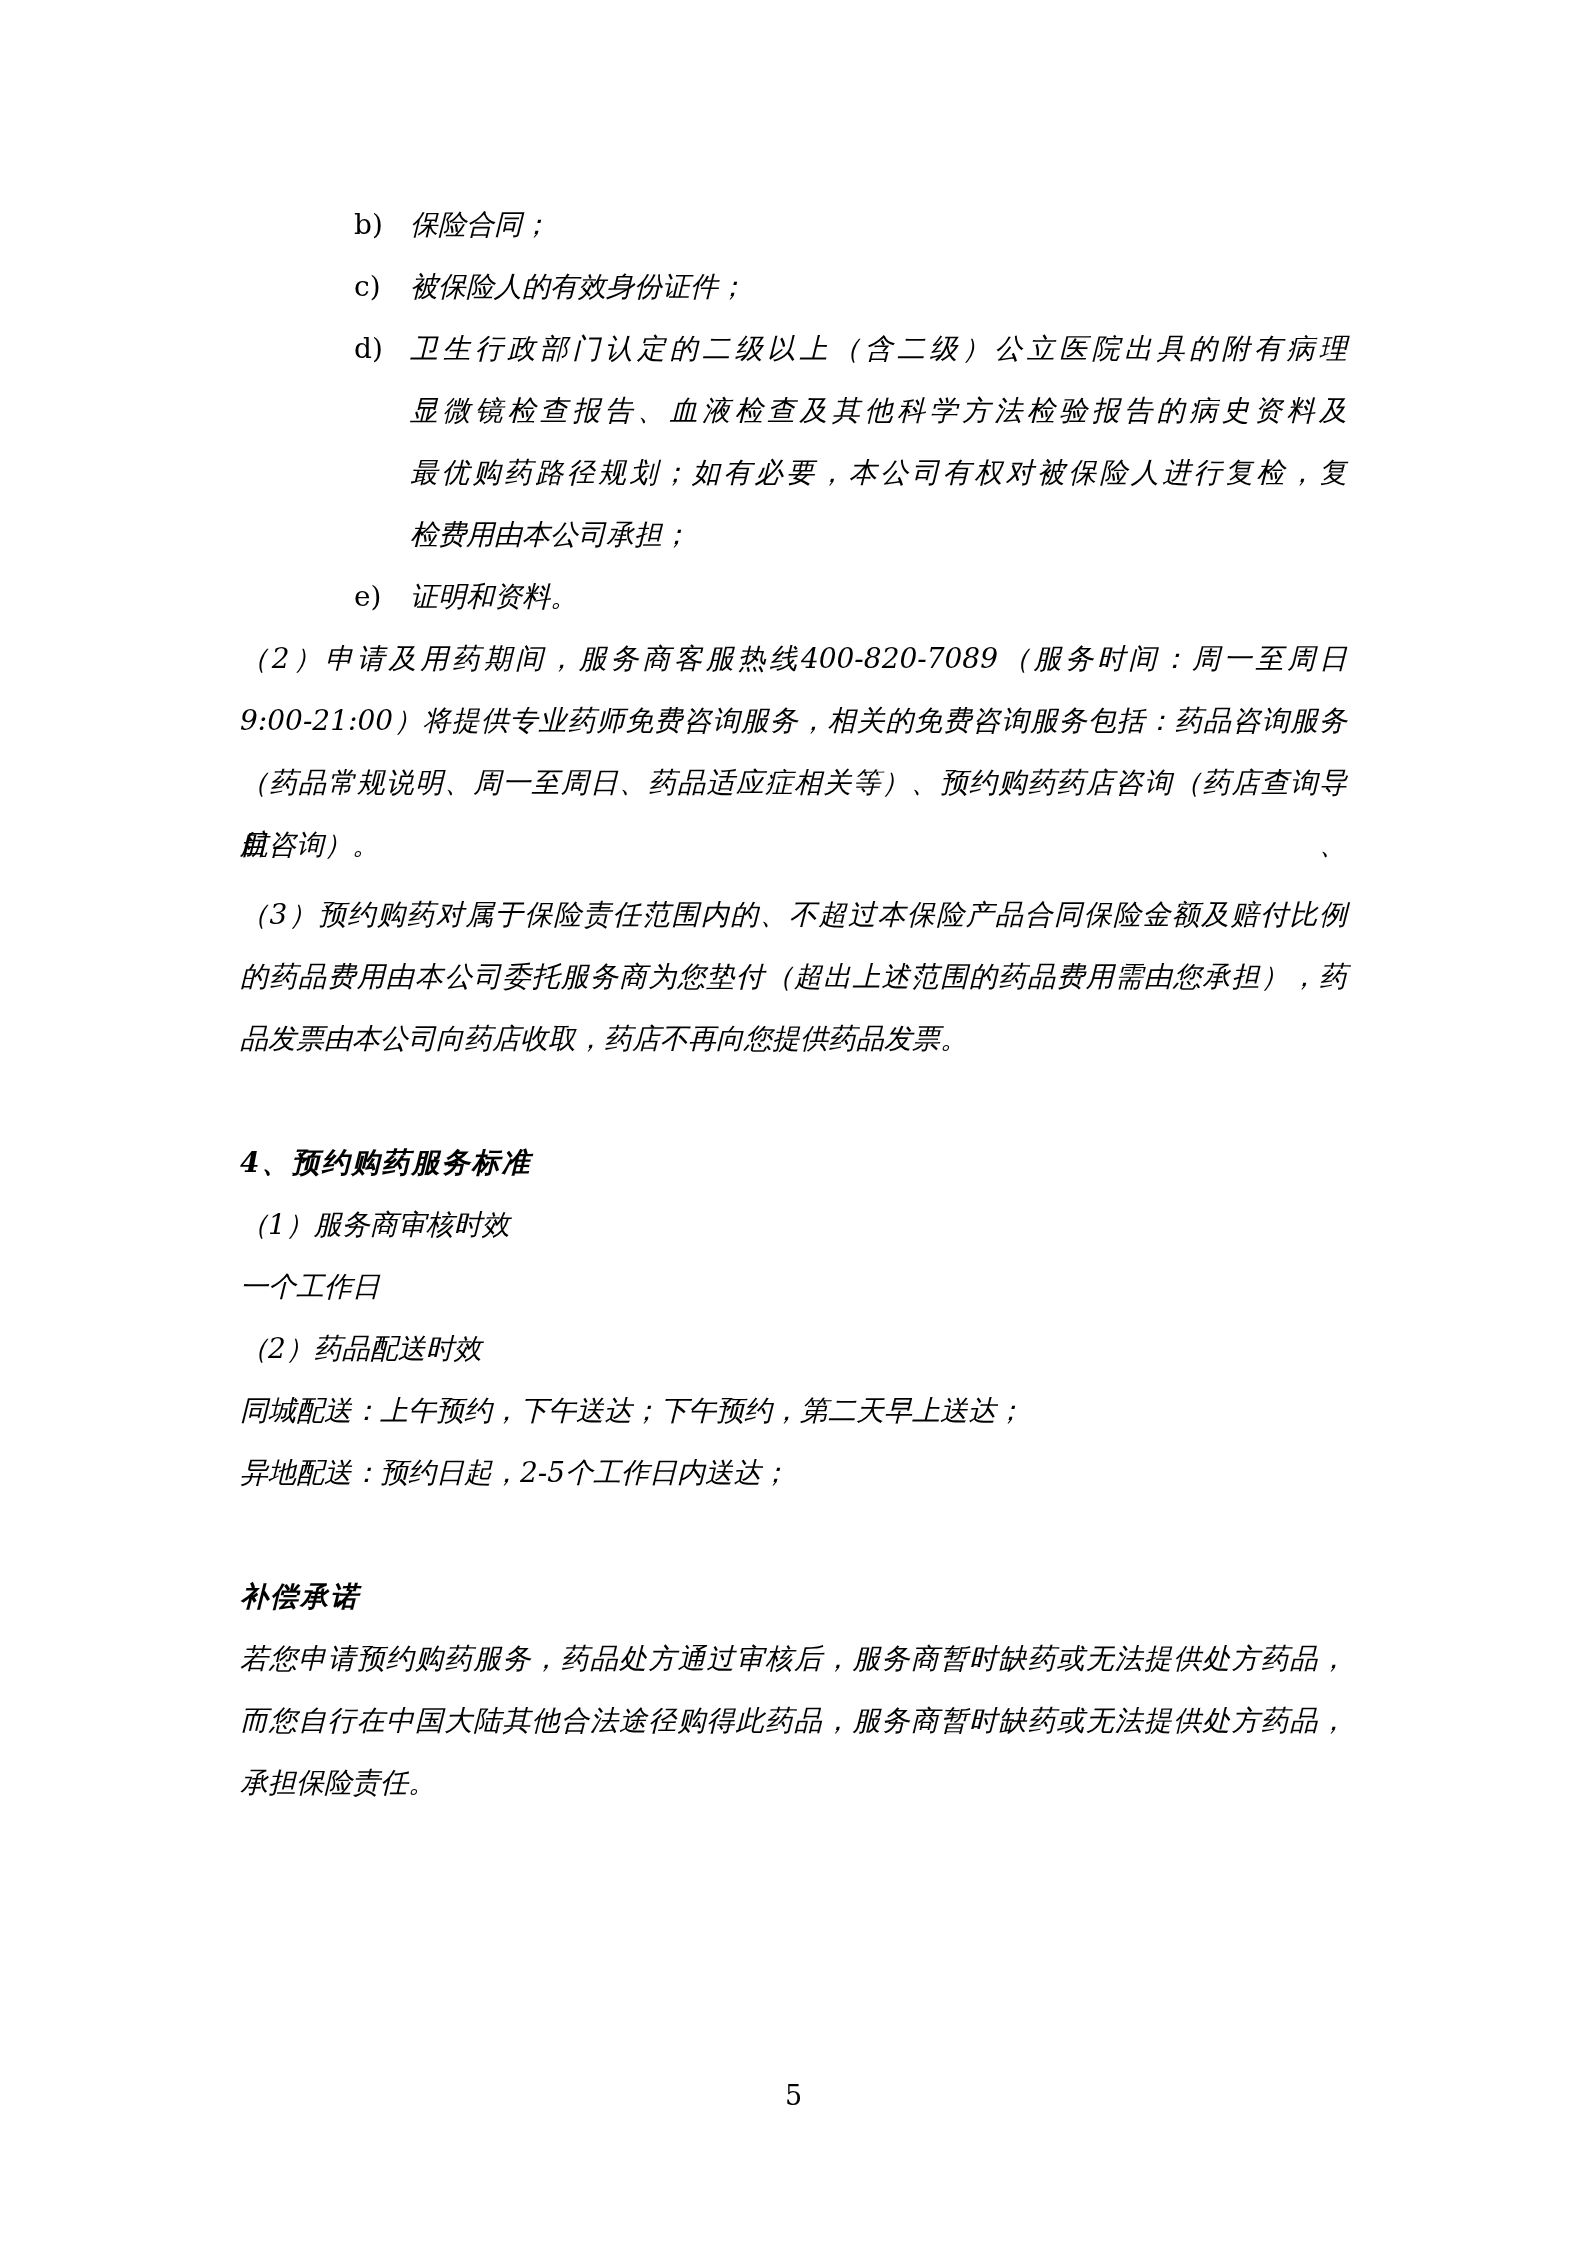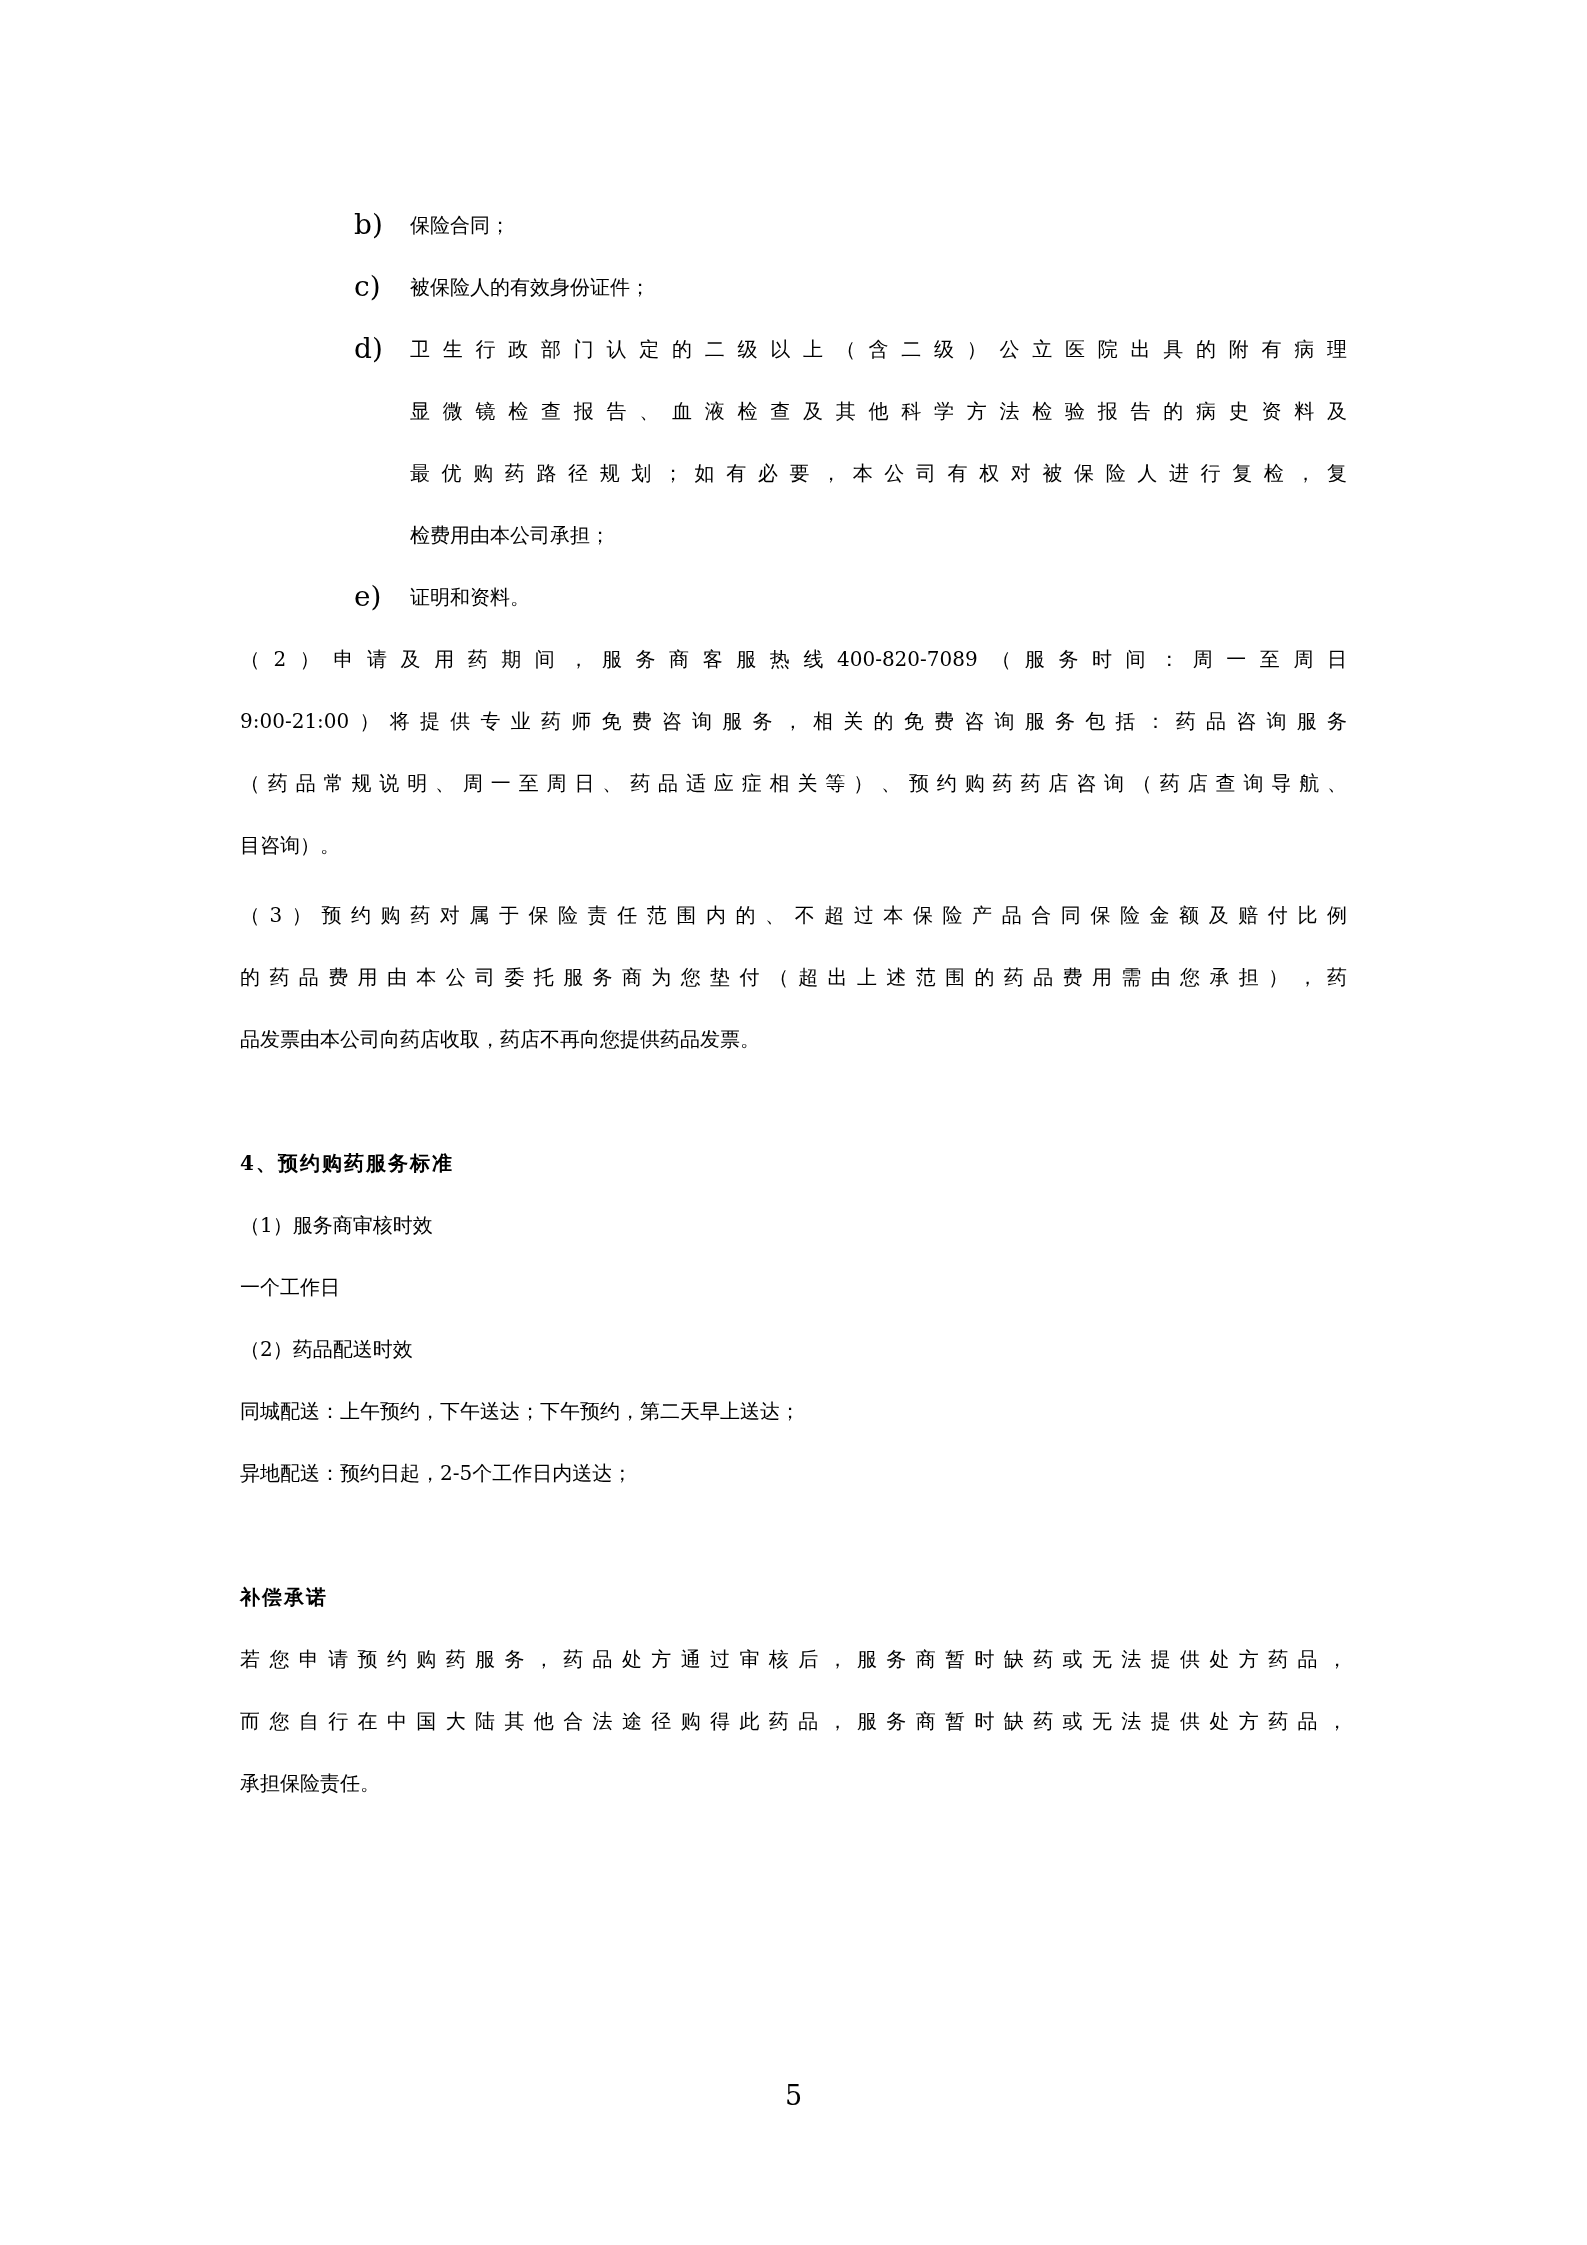--- a/index.html
+++ b/index.html
@@ -20,22 +20,23 @@
   }
   .content {
     position: absolute;
     left: 240px;
     top: 194px;
     width: 1107px;
   }
   .line {
     height: 62px;
     line-height: 62px;
-    font-size: 20px;
+    font-size: 28px;
     white-space: nowrap;
+    font-style: italic;
   }
   .line.justify {
     text-align: justify;
     text-align-last: justify;
     text-justify: inter-character;
     white-space: normal;
   }
   .block { position: relative; }
   .block.extra-gap { margin-top: 8px; }
   .block.li .li-label {

